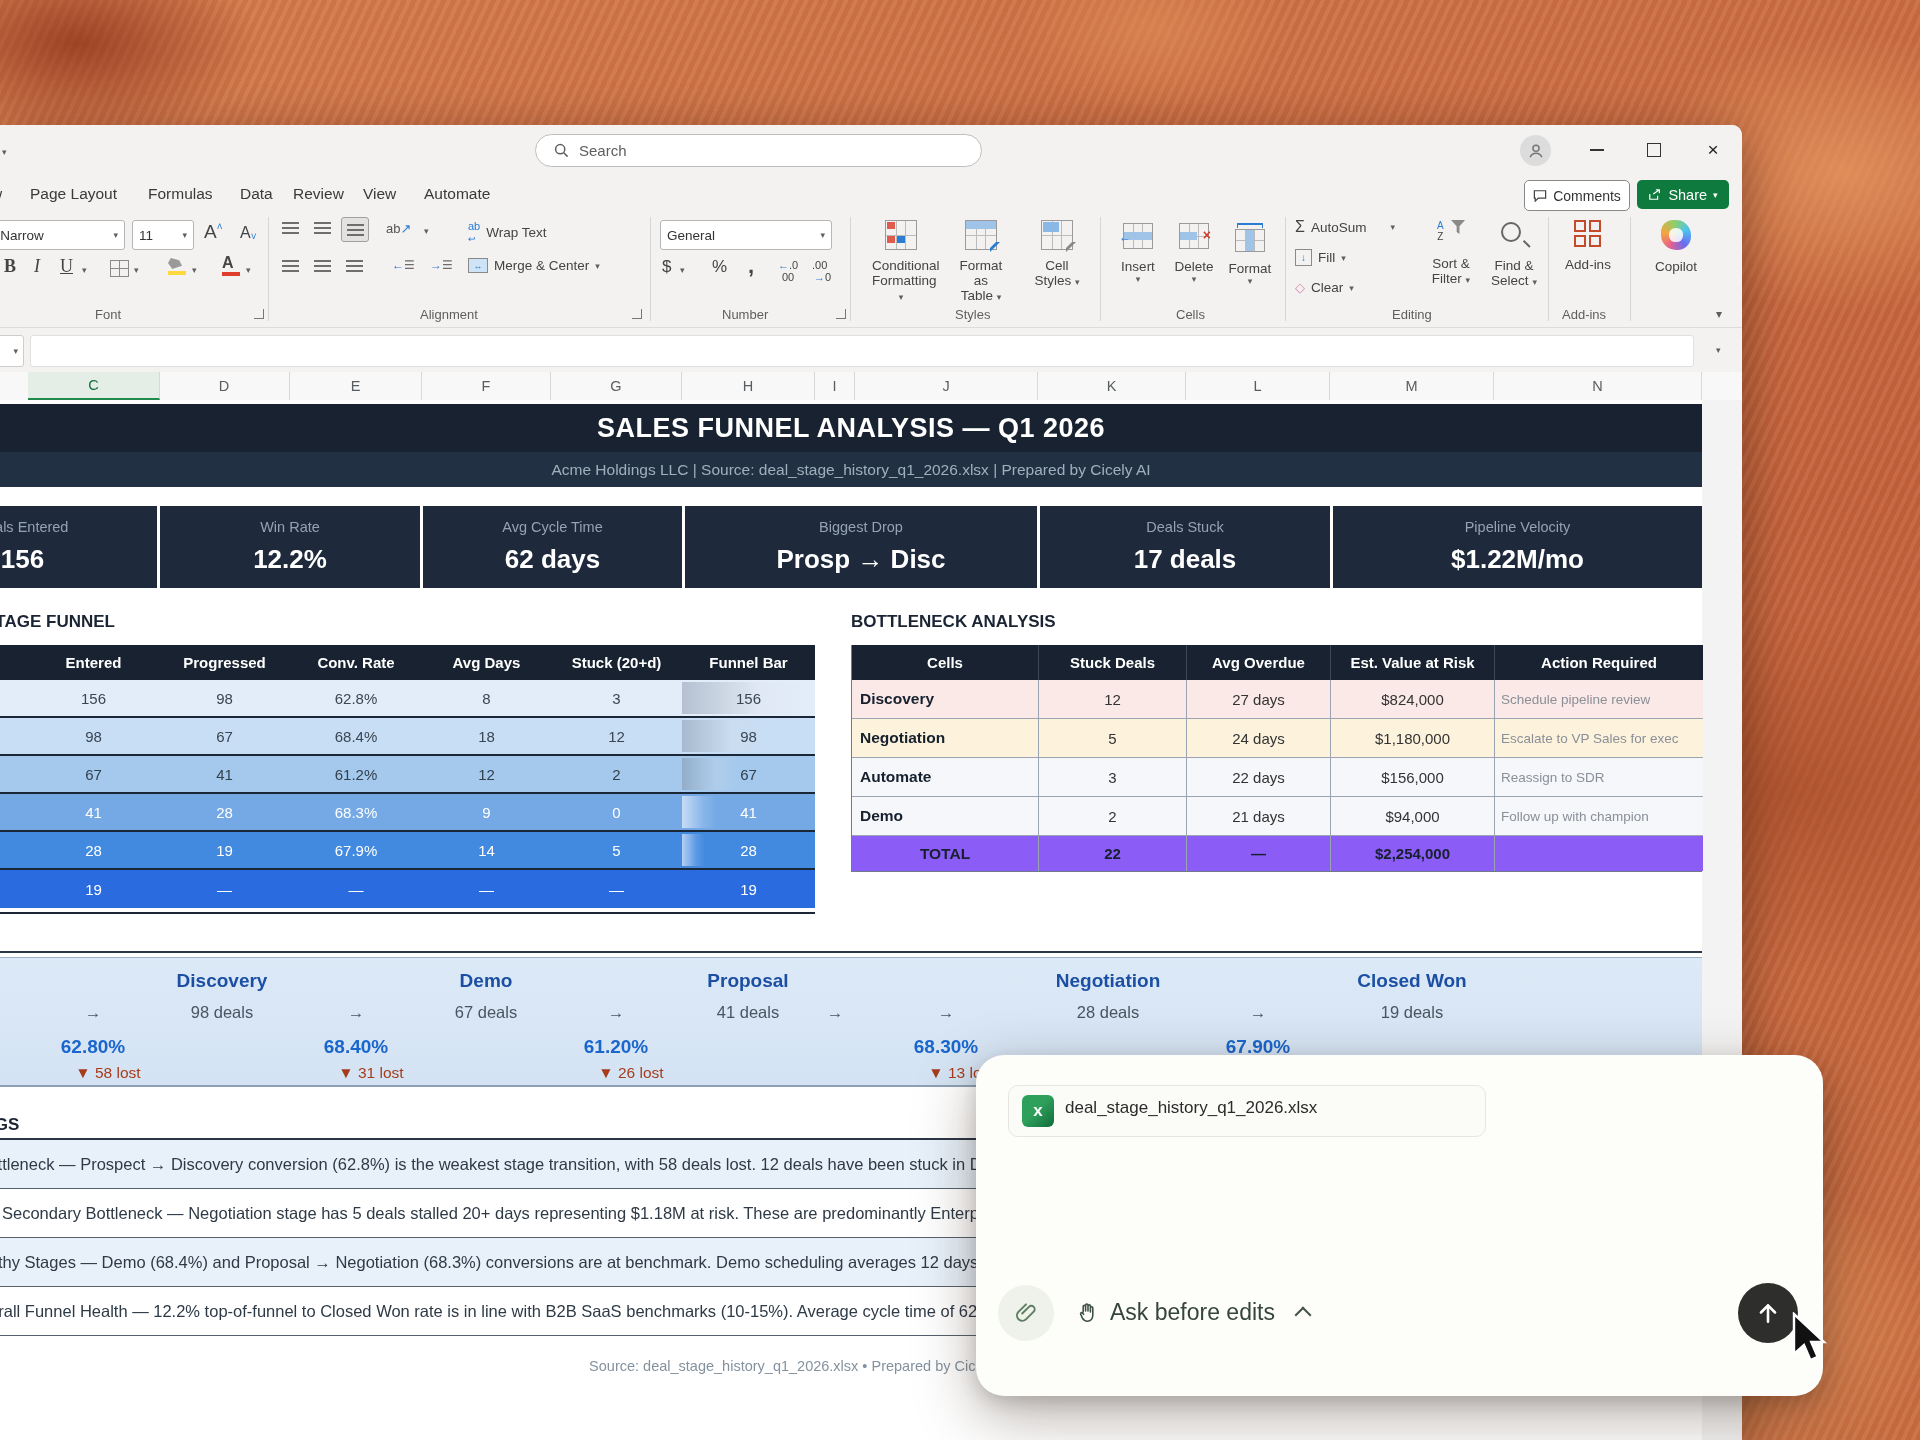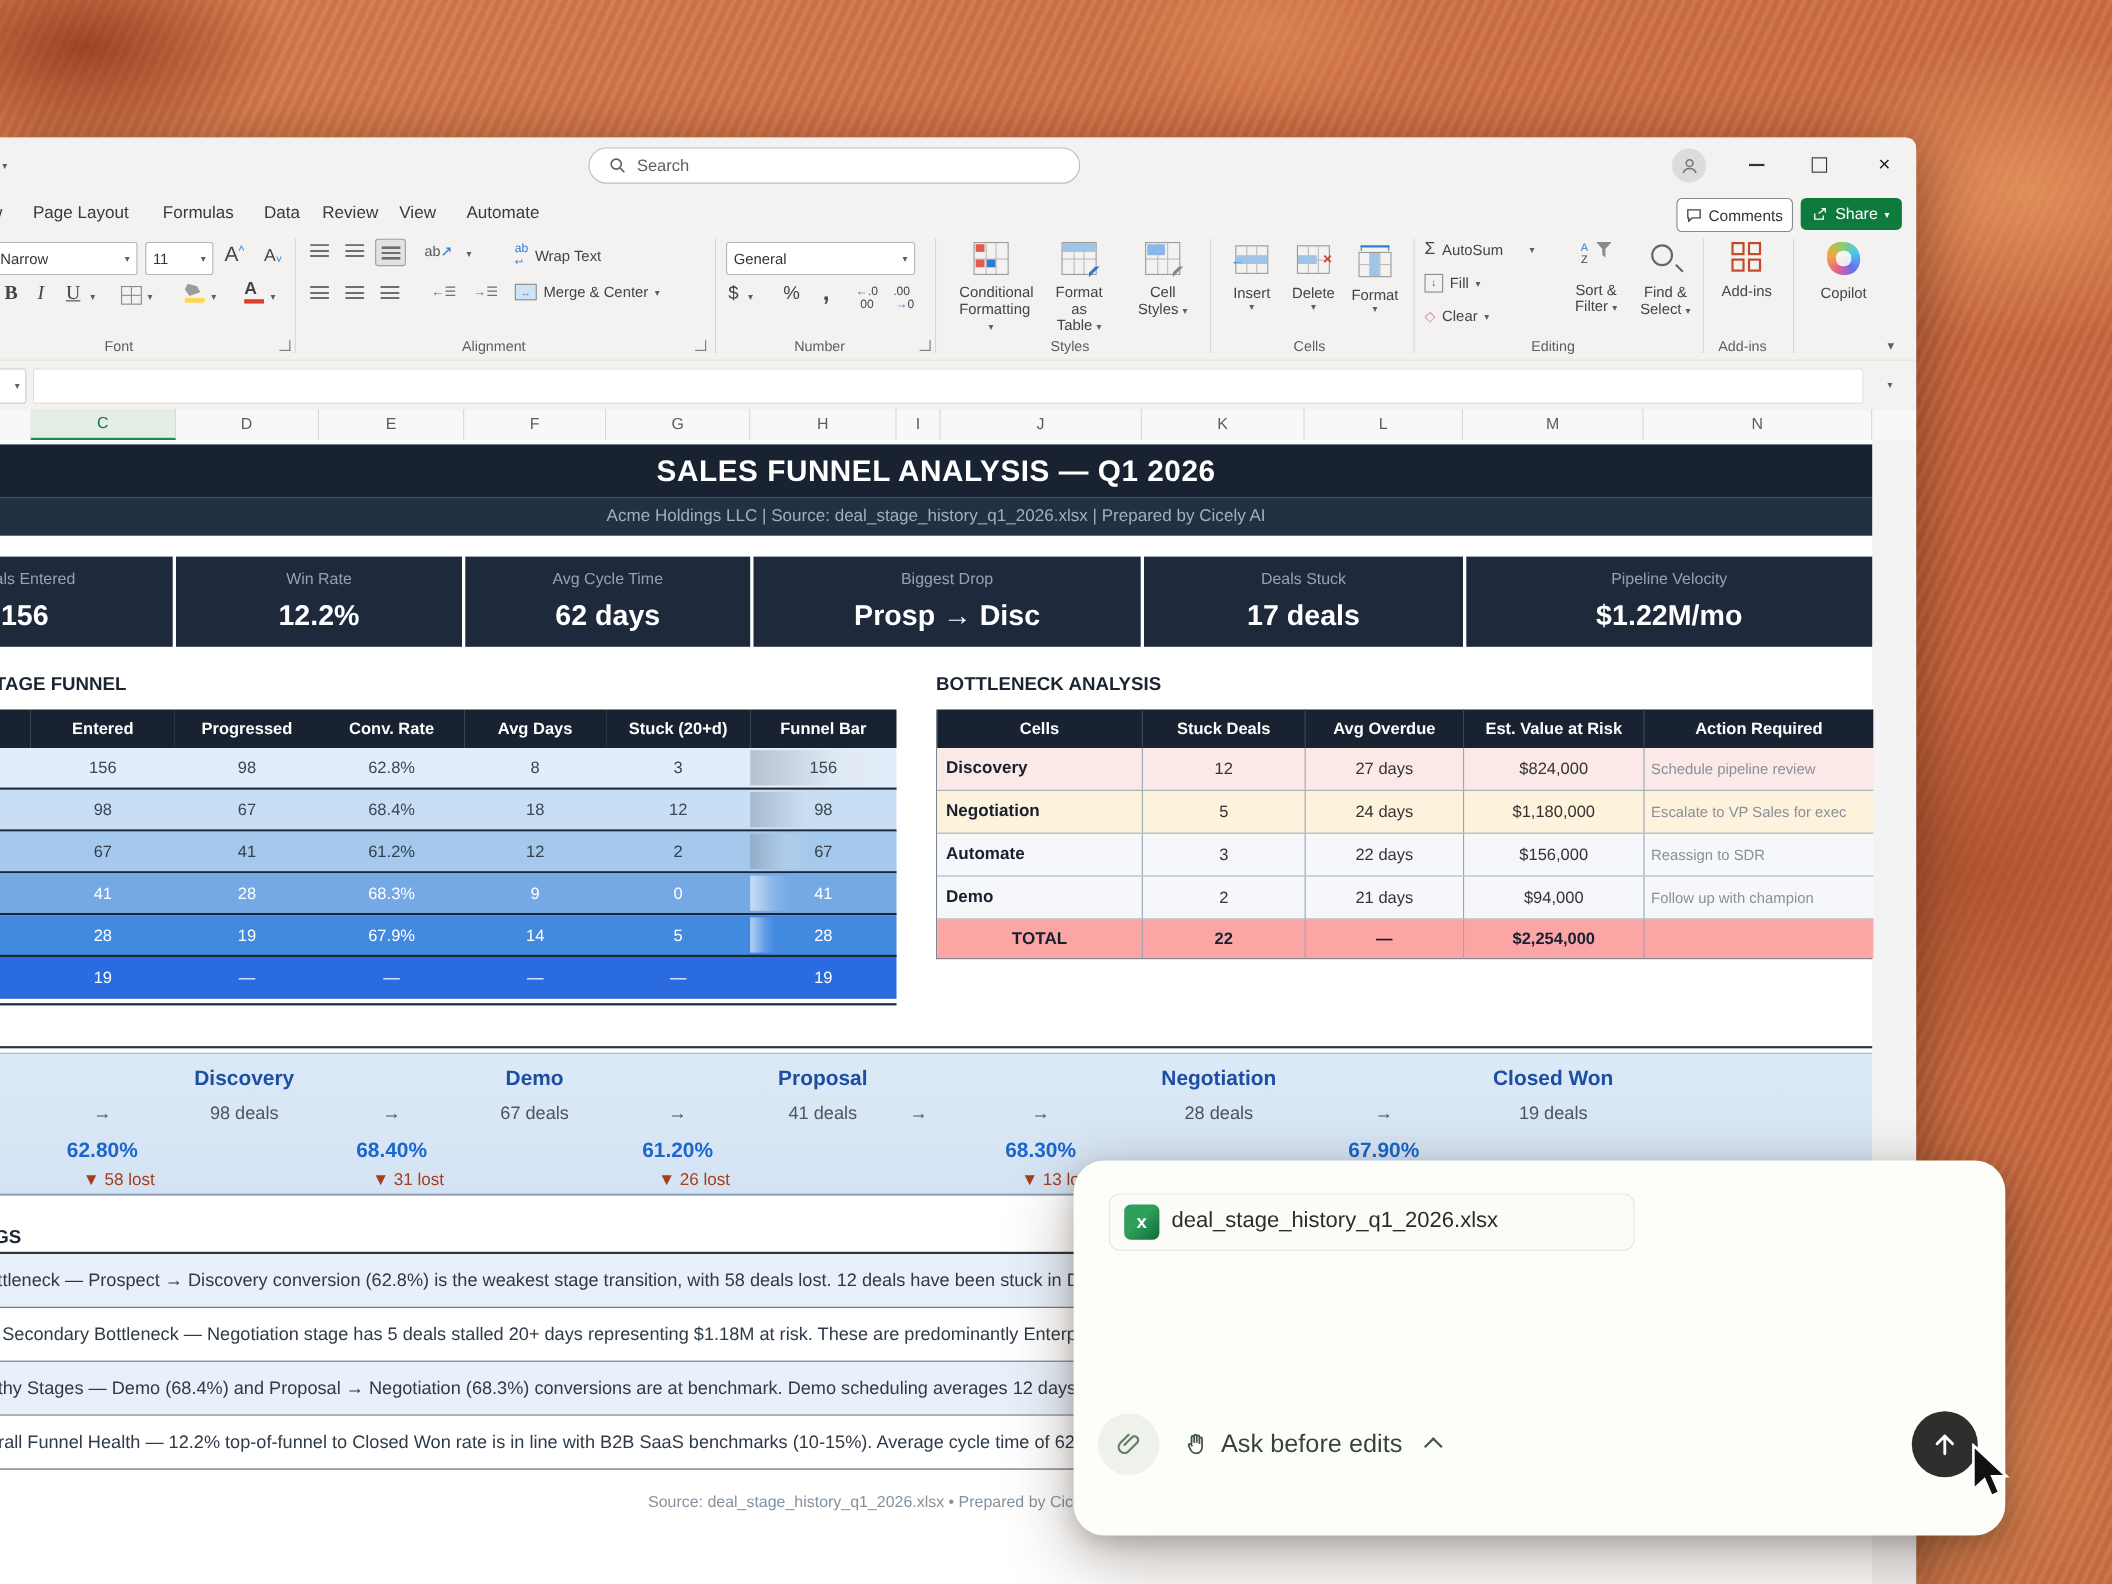--- a/index.html
+++ b/index.html
@@ -451,21 +451,21 @@
       <div class="a cell bnv" style="left:479px;width:164px;height:38px;color:#333;">$156,000</div>
       <div class="a cell" style="left:643px;width:208px;height:38px;justify-content:flex-start;padding-left:6px;font-size:13.5px;color:#8a8f98;">Reassign to SDR</div>
     </div>
     <div class="a" style="left:0;top:152px;width:851px;height:39px;background:#f5f7fa;border-bottom:1px solid #9aa5b1;box-sizing:border-box;">
       <div class="a cell bnv" style="left:0;width:187px;height:38px;justify-content:flex-start;padding-left:8px;font-weight:bold;color:#16202e;font-size:15.5px;">Demo</div>
       <div class="a cell bnv" style="left:187px;width:148px;height:38px;color:#333;">2</div>
       <div class="a cell bnv" style="left:335px;width:144px;height:38px;color:#333;">21 days</div>
       <div class="a cell bnv" style="left:479px;width:164px;height:38px;color:#333;">$94,000</div>
       <div class="a cell" style="left:643px;width:208px;height:38px;justify-content:flex-start;padding-left:6px;font-size:13.5px;color:#8a8f98;">Follow up with champion</div>
     </div>
-    <div class="a" style="left:0;top:191px;width:851px;height:35px;background:#fca5a5;box-sizing:border-box;text-decoration:underline;">
+    <div class="a" style="left:0;top:191px;width:851px;height:35px;background:#8b5cf6;box-sizing:border-box;text-decoration:underline;">
       <div class="a cell bnv" style="left:0;width:187px;height:35px;font-weight:bold;color:#16202e;font-size:15.5px;">TOTAL</div>
       <div class="a cell bnv" style="left:187px;width:148px;height:35px;font-weight:bold;color:#16202e;">22</div>
       <div class="a cell bnv" style="left:335px;width:144px;height:35px;font-weight:bold;color:#16202e;">—</div>
       <div class="a cell bnv" style="left:479px;width:164px;height:35px;font-weight:bold;color:#16202e;">$2,254,000</div>
     </div>
   </div>
 
   <div class="a" style="left:0;top:826px;width:1702px;height:2px;background:#2a3644;"></div>
   <div class="a" style="left:0;top:832px;width:1702px;height:130px;background:linear-gradient(#dcE9f7,#d4e3f3);border-top:1px solid #9fb0c2;border-bottom:2px solid #8fa0b4;box-sizing:border-box;">
     <div class="a wfname nw" style="left:222px;top:12px;transform:translateX(-50%);">Discovery</div>
@@ -514,21 +514,21 @@
   </div>
 
   <div class="a nw" style="left:0;top:1233px;width:1600px;text-align:center;font-size:14.5px;color:#84929f;">Source: deal_stage_history_q1_2026.xlsx  •  Prepared by Cicely AI</div>
 </div>
 
 <div class="a dlg">
   <div class="a chip">
     <div class="a" style="left:13px;top:9px;width:32px;height:32px;border-radius:6px;background:linear-gradient(135deg,#2fa05c 45%,#0f6b3a);display:flex;align-items:center;justify-content:center;">
       <span style="color:#fff;font-weight:bold;font-size:17px;">x</span>
     </div>
-    <span class="a nw" style="left:56px;top:12px;font-size:20px;color:#2b2b2b;">deal_stage_history_q1_2026.xlsx</span>
+    <span class="a nw" style="left:56px;top:12px;font-size:17px;color:#2b2b2b;">deal_stage_history_q1_2026.xlsx</span>
   </div>
   <div class="a" style="left:22px;top:230px;width:56px;height:56px;border-radius:50%;background:#eef2ea;display:flex;align-items:center;justify-content:center;">
     <svg width="26" height="26" viewBox="0 0 24 24">
         <path d="M8.5 12.5l6.2-6.2a3.1 3.1 0 014.4 4.4l-7.4 7.4a4.9 4.9 0 01-6.9-6.9l7.2-7.2" fill="none" stroke="#5f7d62" stroke-width="1.8" stroke-linecap="round"></path>
       </svg>
   </div>
   <div class="a" style="left:100px;top:244px;display:flex;align-items:center;gap:10px;">
     <svg width="24" height="26" viewBox="0 0 24 24">
         <path d="M7.2 11V5.6a1.2 1.2 0 012.4 0V10M9.6 10V4.3a1.2 1.2 0 012.4 0V10M12 10V5.1a1.2 1.2 0 012.4 0v5.4M14.4 11V7a1.2 1.2 0 012.4 0v7c0 3.6-2.1 6.2-5.4 6.2-2.7 0-4-1.3-5.1-3.3L4.7 13.2c-.5-1 .6-2 1.6-1.4.6.4 1 .9 1.3 1.5" fill="none" stroke="#3f5148" stroke-width="1.6" stroke-linecap="round" stroke-linejoin="round"></path>
       </svg>

